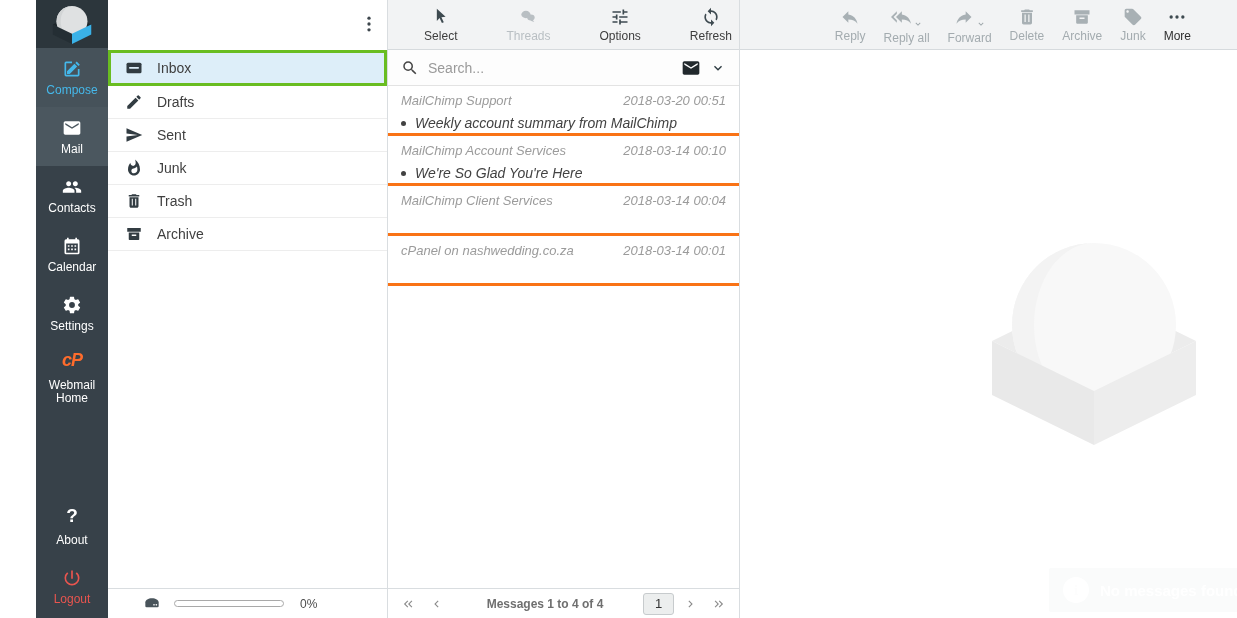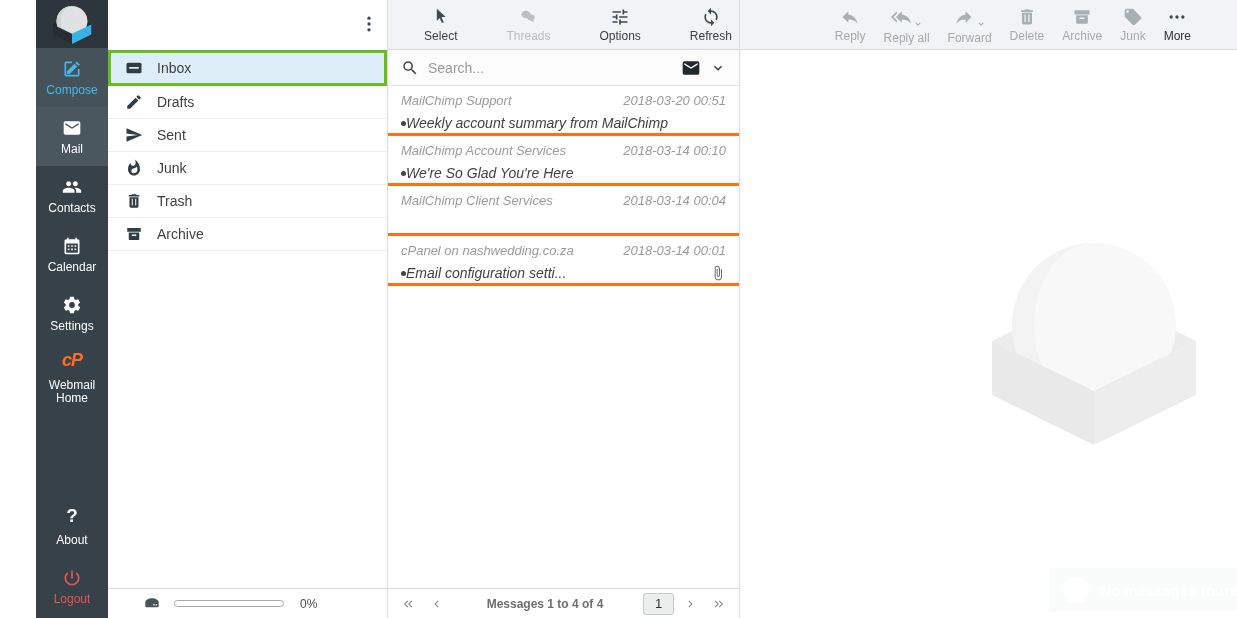--- a/index.html
+++ b/index.html
@@ -47,21 +47,21 @@
   .searchrow { height:36px; border-bottom:1px solid #e3e3e3; display:flex; align-items:center; gap:9px;
     padding:0 13px; background:#fdfdfd; flex-shrink:0; }
   .search-icon { width:18px; height:18px; color:#454545; flex-shrink:0; }
   .searchrow input { flex:1; border:none; outline:none; font-size:14px; color:#333; background:transparent;
     font-family:"Liberation Sans", sans-serif; }
   .searchrow input::placeholder { color:#9a9a9a; }
   .scope-icon { width:20px; height:20px; color:#21282c; cursor:pointer; }
   .scope-caret { width:16px; height:16px; color:#2d3a41; cursor:pointer; }
   .msg { height:50px; border-bottom:3px solid #f97316; padding:7px 13px 0; cursor:pointer;font-style:italic; }
   .msg-top { display:flex; justify-content:space-between; font-size:13px; color:#9b9b9b; }
-  .msg-sub { display:flex; align-items:center; gap:0; margin-top:7px; font-size:14px; color:#424242; }
+  .msg-sub { display:flex; align-items:center; gap:9px; margin-top:7px; font-size:14px; color:#424242; }
   .dot { width:5px; height:5px; border-radius:50%; background:#424242; flex-shrink:0; }
   .clip { width:16px; height:16px; color:#6d6d6d; margin-left:auto; }
   .list-footer { margin-top:auto; height:30px; border-top:1px solid #d9dde0; display:flex; align-items:center;
     gap:6px; padding:0 9px; flex-shrink:0; }
   .pg-btn { width:22px; height:22px; display:flex; align-items:center; justify-content:center; color:#8c8c8c; cursor:pointer; }
   .pg-btn svg { width:14px; height:14px; }
   .pg-summary { flex:1; text-align:center; font-size:12px; font-weight:bold; color:#6f6f6f; }
   .page-box { width:31px; height:22px; background:#eceeee; border:1px solid #c7cbcd; border-radius:3px;
     text-align:center; font-size:13px; color:#333; font-family:"Liberation Sans", sans-serif; }
 
@@ -273,27 +273,20 @@
       <div class="msg-top">
         <span>MailChimp Client Services</span>
         <span>2018-03-14 00:04</span>
       </div>
     </div>
     <div class="msg">
       <div class="msg-top">
         <span>cPanel on nashwedding.co.za</span>
         <span>2018-03-14 00:01</span>
       </div>
-      <div class="msg-sub">
-        <span class="dot"></span>
-        <span>Email configuration setti...</span>
-        <svg class="clip" viewBox="0 0 24 24" fill="currentColor">
-          <path d="M16.5 6v11.5c0 2.21-1.79 4-4 4s-4-1.79-4-4V5a2.5 2.5 0 0 1 5 0v10.5c0 .55-.45 1-1 1s-1-.45-1-1V6H10v9.5a2.5 2.5 0 0 0 5 0V5c0-2.21-1.79-4-4-4S7 2.79 7 5v12.5c0 3.04 2.46 5.5 5.5 5.5s5.5-2.46 5.5-5.5V6h-1.5z"></path>
-        </svg>
-      </div>
     </div>
 
     <div class="list-footer">
       <span class="pg-btn">
         <svg viewBox="0 0 24 24" fill="currentColor">
           <path d="M11 18l-6-6 6-6 1.4 1.4L7.8 12l4.6 4.6zM18 18l-6-6 6-6 1.4 1.4-4.6 4.6 4.6 4.6z"></path>
         </svg>
       </span>
       <span class="pg-btn">
         <svg viewBox="0 0 24 24" fill="currentColor">

